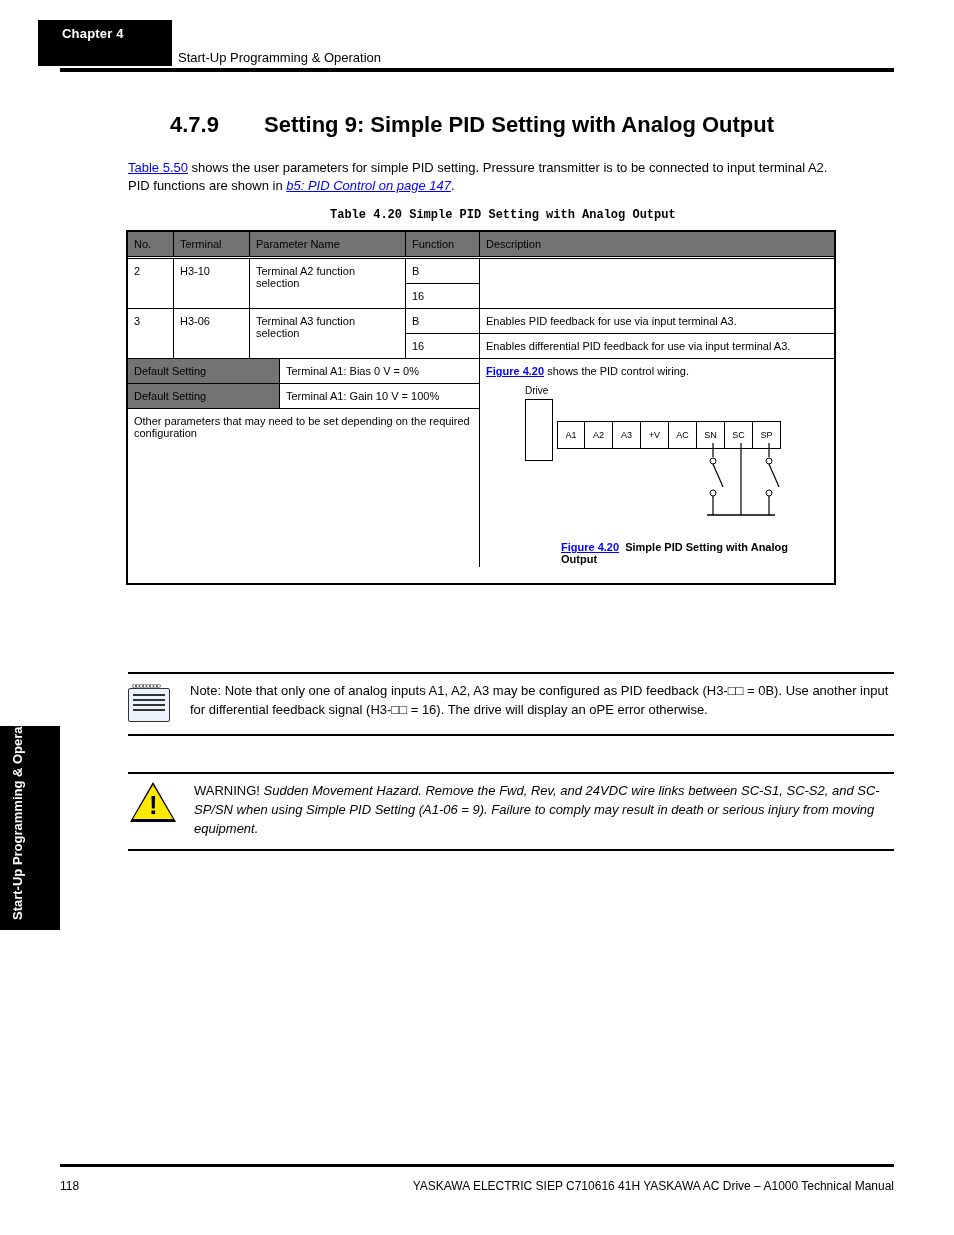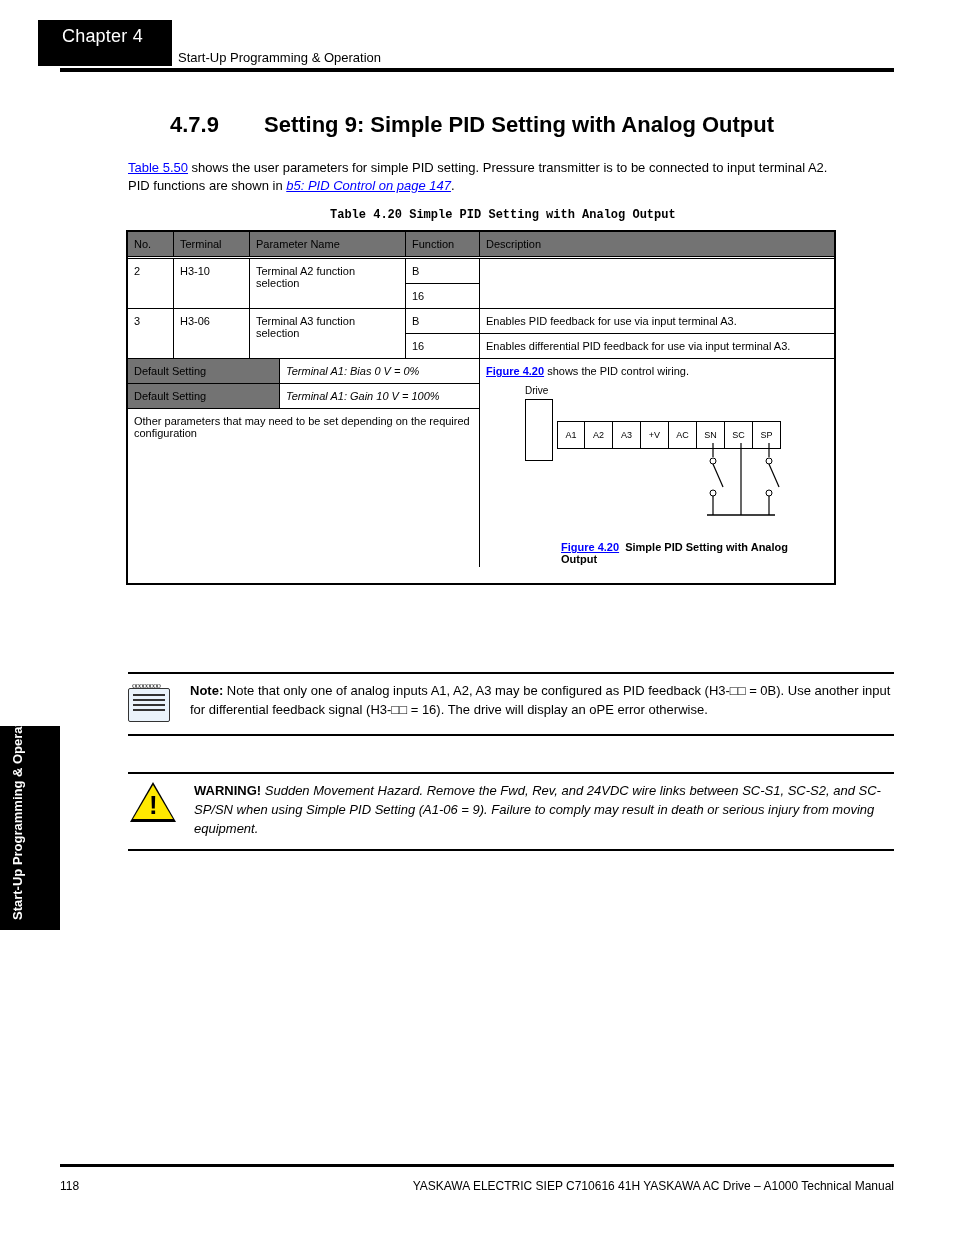--- a/index.html
+++ b/index.html
@@ -5,21 +5,21 @@
   * { box-sizing: border-box; margin: 0; padding: 0; }
   html, body { font-family: "Times New Roman", Times, serif; background:#fff; color:#000; }
   body { width: 954px; height: 1235px; position: relative; }
 
   
   .page { position:relative; width:954px; height:1235px; padding:0 60px; }
 
   .blackbox-top { position:absolute; top:20px; left:38px; width:134px; height:46px; background:#000; }
   .rule-top { position:absolute; top:68px; left:60px; right:60px; border-top:4px solid #000; }
 
-  .chapter-title { font-family: Arial, Helvetica, sans-serif; font-weight:400; font-size:18px; letter-spacing:0.2px; }
+  .chapter-title { font-family: Arial, Helvetica, sans-serif; font-weight:700; font-size:13px; letter-spacing:0.2px; }
   .chapter-title-pos { position:absolute; top:26px; left:62px; color:#fff; width:110px; }
   .chapter-title-right { position:absolute; top:50px; left:178px; color:#000; font-family: Arial, Helvetica, sans-serif; font-size:13px; }
 
   .section-num { position:absolute; top:112px; left:128px; font-family: Arial, Helvetica, sans-serif; font-size:22px; font-weight:700;margin-left:42px; }
   .section-title { position:absolute; top:112px; left:264px; font-family: Arial, Helvetica, sans-serif; font-size:22px; font-weight:700; }
 
   .intro-line1 { position:absolute; top:160px; left:128px; font-family: Arial, Helvetica, sans-serif; font-size:13px; }
   .intro-line2 { position:absolute; top:178px; left:128px; font-family: Arial, Helvetica, sans-serif; font-size:13px; }
   .intro-link { text-decoration:underline; color:#0000ff; }
 
@@ -38,21 +38,21 @@
   .c-name { width:156px; }
   .c-func { width:74px; }
   .c-desc { flex:1; }
   .multirow { display:flex; flex-direction:column; }
   .subcell { padding:6px; }
 
   .tbl .double { border-top:3px double #000; }
 
   
   .c-def-label { width:152px; }
-  .c-def-val { width:200px;font-style:italic; }
+  .c-def-val { width:200px; }
   .c-ref { flex:1; }
 
   .figure-title { font-weight:700; font-size:11px; }
   .figure-link { color:#0000ff; text-decoration:underline; }
 
   
   .wiring { position:relative; width:300px; height:180px; margin:8px auto 12px; font-family: Arial, Helvetica, sans-serif; font-size:10px; }
   .wiring .drivebox { position:absolute; top:14px; left:18px; width:28px; height:62px; border:1.2px solid #000; }
   .wiring .drivelabel { position:absolute; top:0; left:18px; font-size:10px; }
   .wiring .termrow { position:absolute; top:36px; left:50px; display:flex; }
@@ -61,21 +61,21 @@
   .wiring svg { position:absolute; top:0; left:0; }
   .wiring .caption { position:absolute; bottom:0; left:54px; font-weight:700; font-size:11px; }
 
   
   .note-block { position:absolute; left:128px; right:60px; }
   .note1 { top:672px; }
   .note2 { top:772px; }
   .note-rule { height:2px; background:#000; margin-bottom:8px; }
   .note-body { display:flex; gap:16px; align-items:flex-start; }
   .note-text { flex:1; font-family: Arial, Helvetica, sans-serif; font-size:13px; line-height:1.45; }
-  .note-text b { font-weight:700;margin-top:20px; }
+  .note-text b { font-weight:400;margin-top:20px; }
   .note-rule-bottom { height:2px; background:#000; margin-top:10px; }
 
   
   .note-icon { width:46px; height:42px; position:relative; }
   .note-icon .spiral { position:absolute; top:-2px; left:4px; font-size:9px; letter-spacing:-1px; color:#333; }
   .note-icon .pad { position:absolute; top:6px; left:0; width:42px; height:34px; border:1.4px solid #333; border-radius:2px; background:#eaf3fb; }
   .note-icon .lines { position:absolute; top:12px; left:5px; width:32px; height:22px; background:
      linear-gradient(#333,#333) 0 0/100% 2px no-repeat,
      linear-gradient(#333,#333) 0 5px/100% 2px no-repeat,
      linear-gradient(#333,#333) 0 10px/100% 2px no-repeat,

